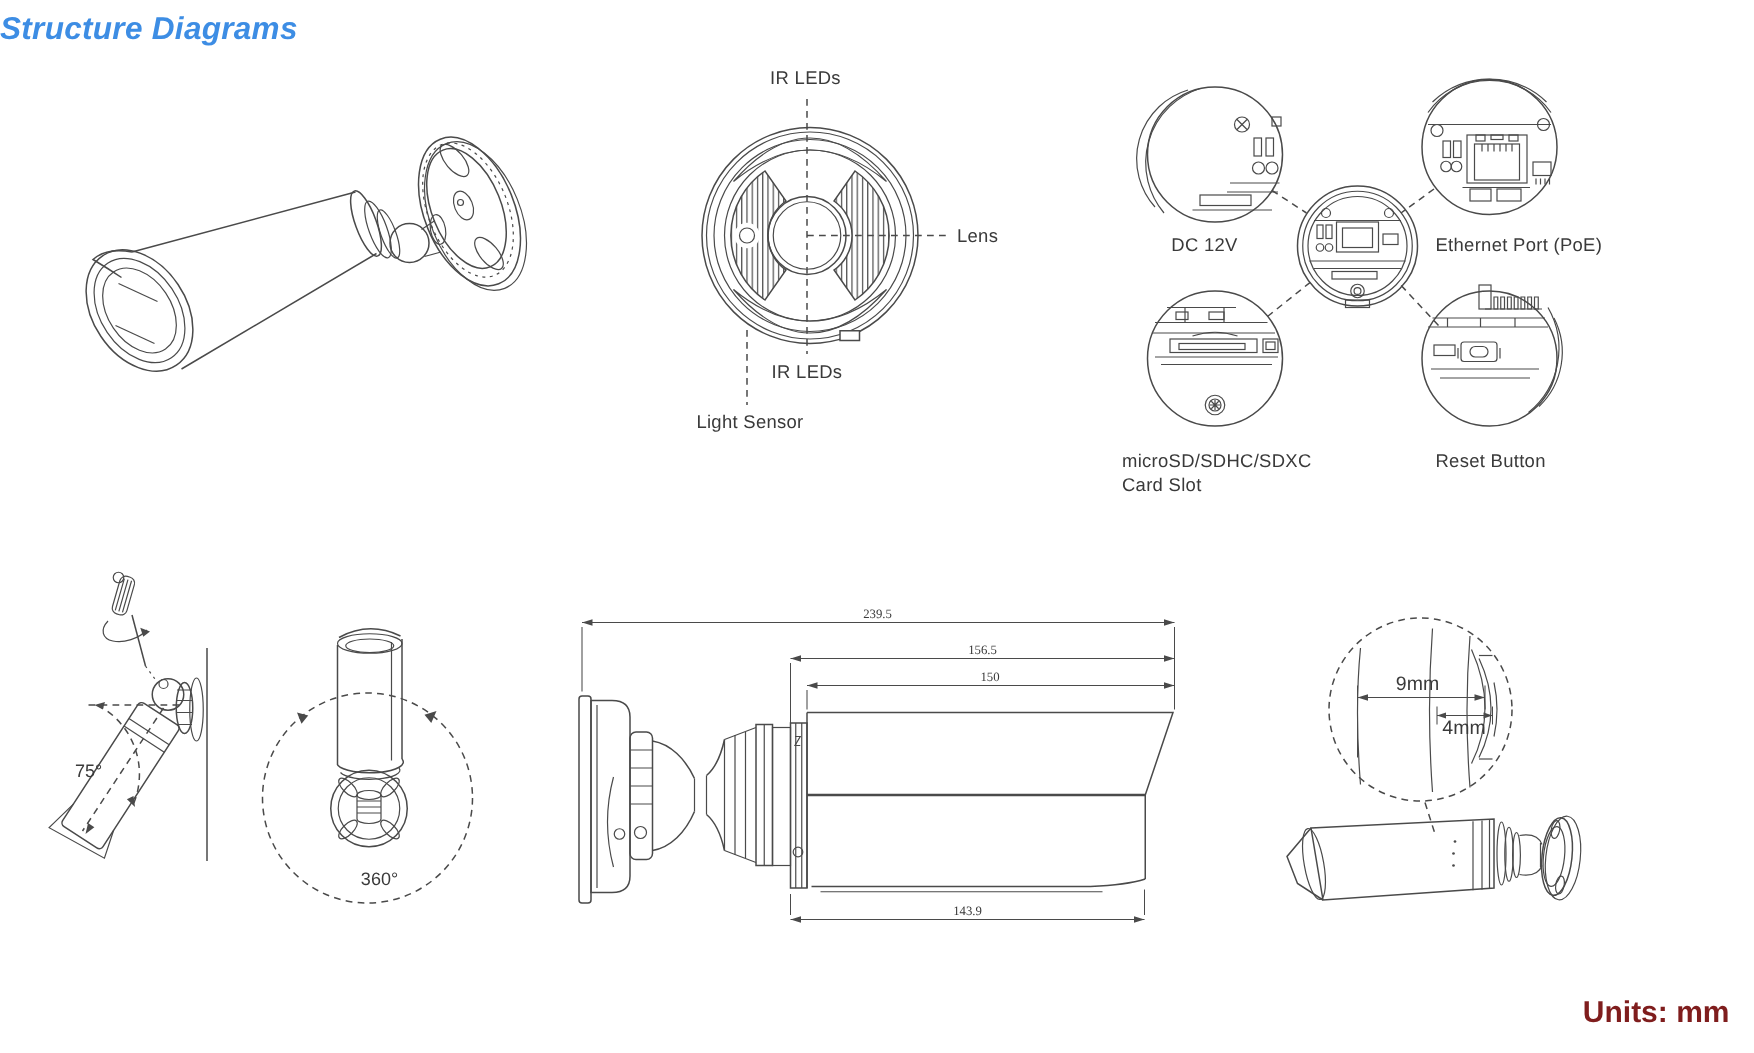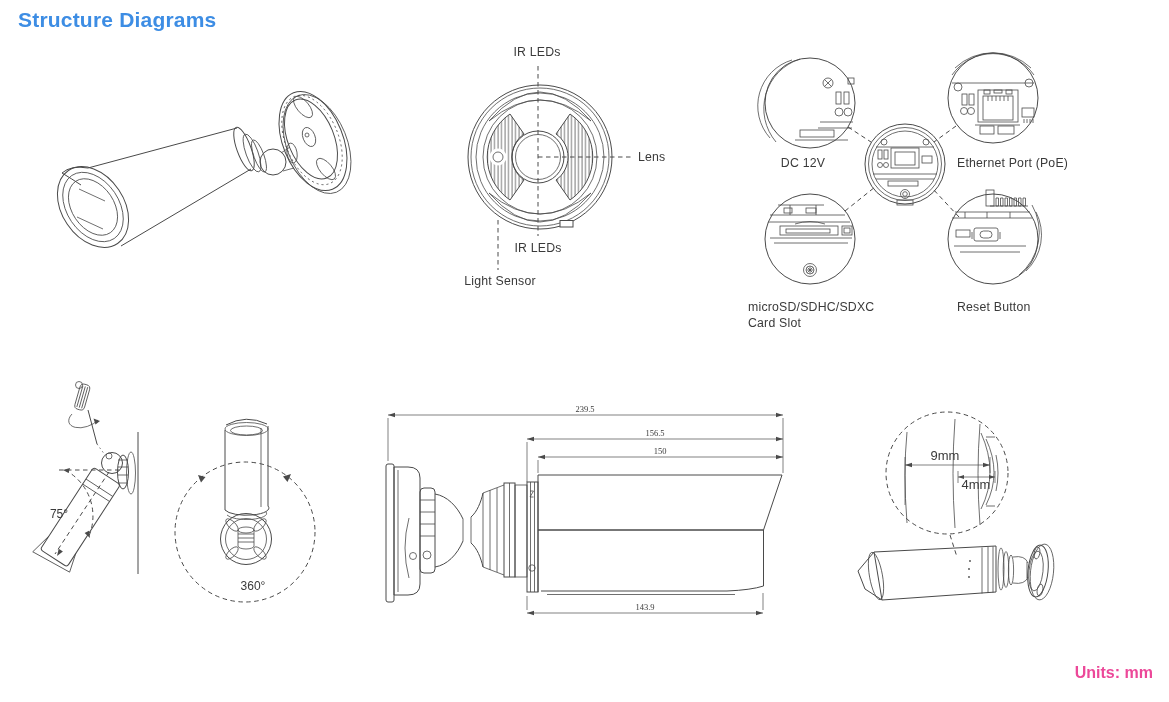--- a/index.html
+++ b/index.html
@@ -1,20 +1,20 @@
 <!DOCTYPE html>
 <html><head>
 <meta charset="utf-8">
 <style>
   html,body{margin:0;padding:0;background:#ffffff;}
   .page{position:relative;width:1169px;height:702px;background:#ffffff;overflow:hidden;
         font-family:"Liberation Sans",sans-serif;}
-  .title{position:absolute;left:18px;top:8px;font-size:21px;font-weight:600;color:#3d8de4;
-         letter-spacing:0.2px;}
-  .units{position:absolute;right:16px;top:664px;font-size:16px;font-weight:600;color:#ec4899;}
+  .title{position:absolute;left:0;top:8px;font-size:21px;font-weight:600;color:#3d8de4;
+         letter-spacing:0.2px;font-style:italic;}
+  .units{position:absolute;right:16px;top:664px;font-size:20px;font-weight:600;color:#7f1d1d;}
   svg{position:absolute;overflow:visible;}
   svg text{font-family:"Liberation Sans",sans-serif;fill:#3a3a3a;}
   .lbl{font-size:12.3px;letter-spacing:0.2px;}
   .dimtext{font-family:"Liberation Serif",serif;font-size:8.5px;}
   .ang{font-size:12px;}
   .mm{font-size:13px;}
   .ln{stroke:#4a4a4a;fill:none;stroke-width:1;}
   .ln2{stroke:#4a4a4a;fill:none;stroke-width:0.8;}
   .lnw{stroke:#4a4a4a;fill:#ffffff;stroke-width:1;}
   .dash{stroke:#4a4a4a;fill:none;stroke-width:1;stroke-dasharray:4.5,3.5;}

